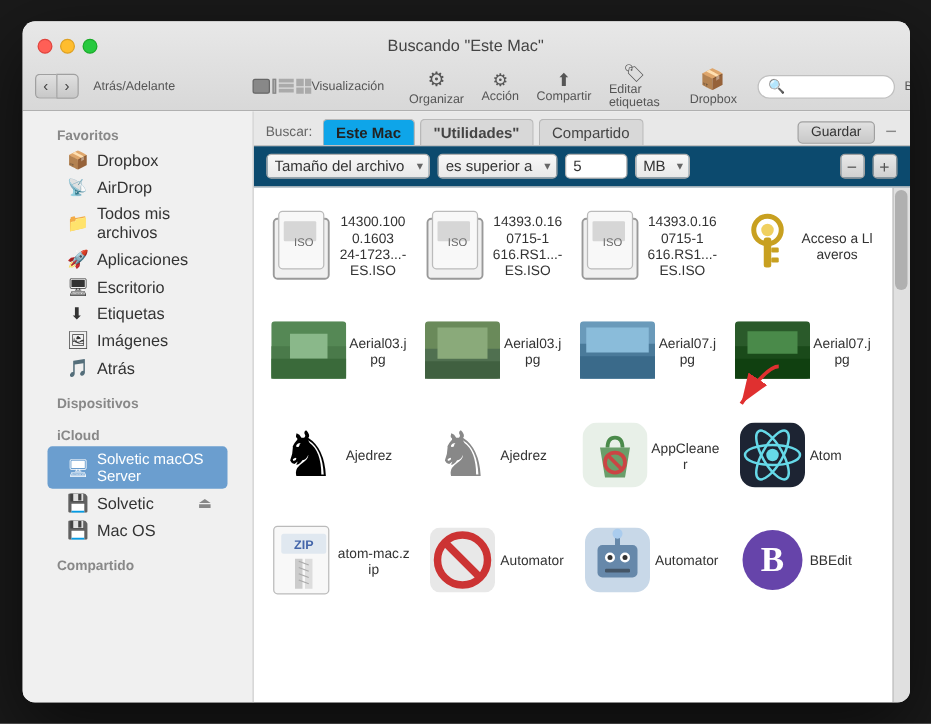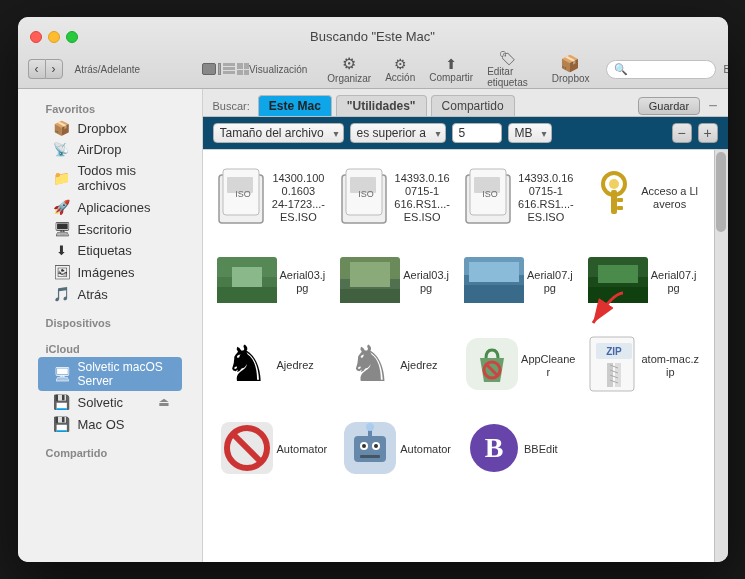--- a/index.html
+++ b/index.html
@@ -661,20 +661,32 @@
                 <path d="M14 20 L38 20 L34 44 L18 44 Z" fill="#4a8a4a" opacity="0.8"></path>
                 <path d="M20 20 Q20 12 26 12 Q32 12 32 20" fill="none" stroke="#4a8a4a" stroke-width="3"></path>
 
                 <circle cx="26" cy="32" r="8" fill="none" stroke="#cc4444" stroke-width="3"></circle>
                 <line x1="20" y1="26" x2="32" y2="38" stroke="#cc4444" stroke-width="3"></line>
               </svg>
             </div>
             <span class="file-label">AppCleaner</span>
           </div>
 
+          <div class="file-item">
+            <div class="file-icon">
+              <svg width="52" height="52" viewBox="0 0 52 52">
+                <rect width="52" height="52" rx="12" fill="#1d2433"></rect>
+                <circle cx="26" cy="26" r="5" fill="#66d9e8"></circle>
+                <ellipse cx="26" cy="26" rx="22" ry="8" fill="none" stroke="#66d9e8" stroke-width="2" transform="rotate(0,26,26)"></ellipse>
+                <ellipse cx="26" cy="26" rx="22" ry="8" fill="none" stroke="#66d9e8" stroke-width="2" transform="rotate(60,26,26)"></ellipse>
+                <ellipse cx="26" cy="26" rx="22" ry="8" fill="none" stroke="#66d9e8" stroke-width="2" transform="rotate(120,26,26)"></ellipse>
+              </svg>
+            </div>
+            <span class="file-label">Atom</span>
+          </div>
 
           <div class="file-item">
             <div class="file-icon">
               <svg width="52" height="58" viewBox="0 0 52 58">
                 <rect x="2" y="2" width="44" height="54" rx="3" fill="#f8f8f8" stroke="#bbb" stroke-width="1"></rect>
 
                 <rect x="8" y="8" width="36" height="16" rx="2" fill="#e0e8f0"></rect>
                 <text x="26" y="20" text-anchor="middle" font-size="10" font-weight="bold" fill="#4466aa">ZIP</text>
 
                 <line x1="22" y1="28" x2="22" y2="52" stroke="#ccc" stroke-width="6"></line>

